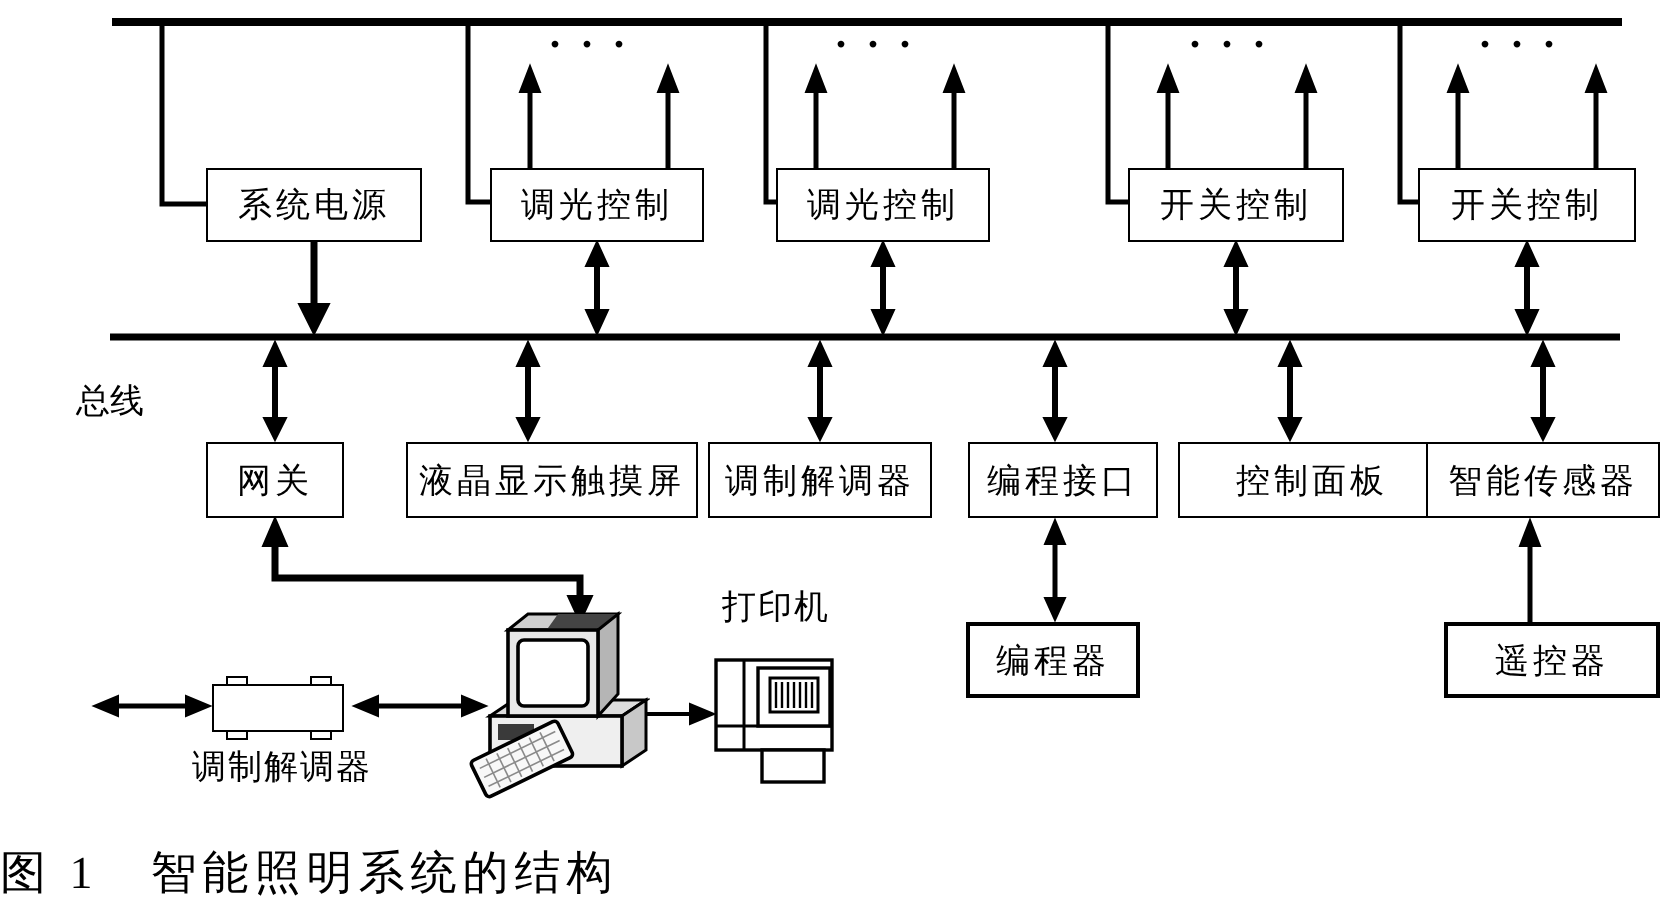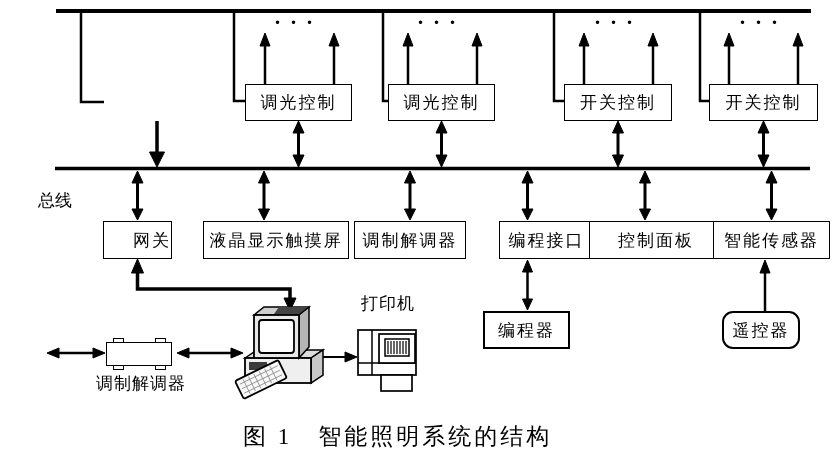--- a/index.html
+++ b/index.html
@@ -17,22 +17,22 @@
   .toprow{top:84px;height:37px;}
   .busrow{top:221px;height:38px;}
   .lbl{position:absolute;font-size:17px;white-space:nowrap;z-index:2;}
   .dots{
     position:absolute;top:10px;width:72px;text-align:center;
     font-size:21px;font-weight:bold;letter-spacing:9px;z-index:2;
   }
   .tab{position:absolute;box-sizing:border-box;width:11px;height:6px;border:1.5px solid #000;background:#fff;z-index:1;}
   .modem-body{position:absolute;left:106px;top:342px;width:66px;height:24px;border:1.7px solid #000;background:#fff;box-sizing:border-box;z-index:2;}
   .caption{
-    position:absolute;left:0;top:421px;width:771px;text-align:center;
-    font-size:23px;letter-spacing:3px;z-index:2;padding-left:12px;
+    position:absolute;left:0;top:421px;width:771px;
+    font-size:23px;letter-spacing:3px;z-index:2;
   }
   .ac{position:absolute;left:6px;top:29px;font-size:17px;font-weight:bold;letter-spacing:1px;z-index:2;}
   .icon{position:absolute;z-index:3;}
 </style>
 </head>
 <body>
 
 <div class="stage">
 
   <svg class="wires" viewBox="0 0 835 456" xmlns="http://www.w3.org/2000/svg">
@@ -166,56 +166,59 @@
     </g>
   </svg>
 
   <div class="lbl" style="left:38px;top:189px;">总线</div>
 
   <div class="dots" style="left:262px;">···</div>
   <div class="dots" style="left:405px;">···</div>
   <div class="dots" style="left:582px;">···</div>
   <div class="dots" style="left:727px;">···</div>
 
+  <div class="box toprow" style="left:103px;width:108px;">
+    <span>系统电源</span>
+  </div>
   <div class="box toprow" style="left:245px;width:107px;">
     <span>调光控制</span>
   </div>
   <div class="box toprow" style="left:388px;width:107px;">
     <span>调光控制</span>
   </div>
   <div class="box toprow" style="left:564px;width:108px;">
     <span>开关控制</span>
   </div>
   <div class="box toprow" style="left:709px;width:109px;">
     <span>开关控制</span>
   </div>
 
-  <div class="box busrow" style="left:103px;width:69px;justify-content:flex-end;">
+  <div class="box busrow" style="left:103px;width:69px;">
     <span>网关</span>
   </div>
   <div class="box busrow" style="left:203px;width:146px;">
     <span>液晶显示触摸屏</span>
   </div>
   <div class="box busrow" style="left:354px;width:112px;">
     <span>调制解调器</span>
   </div>
-  <div class="box busrow" style="left:484px;width:95px;margin-left:15px;">
+  <div class="box busrow" style="left:484px;width:95px;">
     <span>编程接口</span>
   </div>
   <div class="box busrow" style="left:589px;width:134px;">
     <span>控制面板</span>
   </div>
   <div class="box heavy" style="left:483px;top:311px;width:87px;height:38px;">
     <span>编程器</span>
   </div>
 
   <div class="box busrow" style="left:713px;width:117px;">
     <span>智能传感器</span>
   </div>
-  <div class="box heavy" style="left:722px;top:311px;width:78px;height:38px;border-radius:11px;">
+  <div class="box heavy" style="left:722px;top:311px;width:108px;height:38px;">
     <span>遥控器</span>
   </div>
 
   <div class="tab" style="left:113px;top:338px;"></div>
   <div class="tab" style="left:155px;top:338px;"></div>
   <div class="tab" style="left:113px;top:364px;"></div>
   <div class="tab" style="left:155px;top:364px;"></div>
   <div class="modem-body"></div>
   <div class="lbl" style="left:96px;top:372px;letter-spacing:1px;">调制解调器</div>
 

